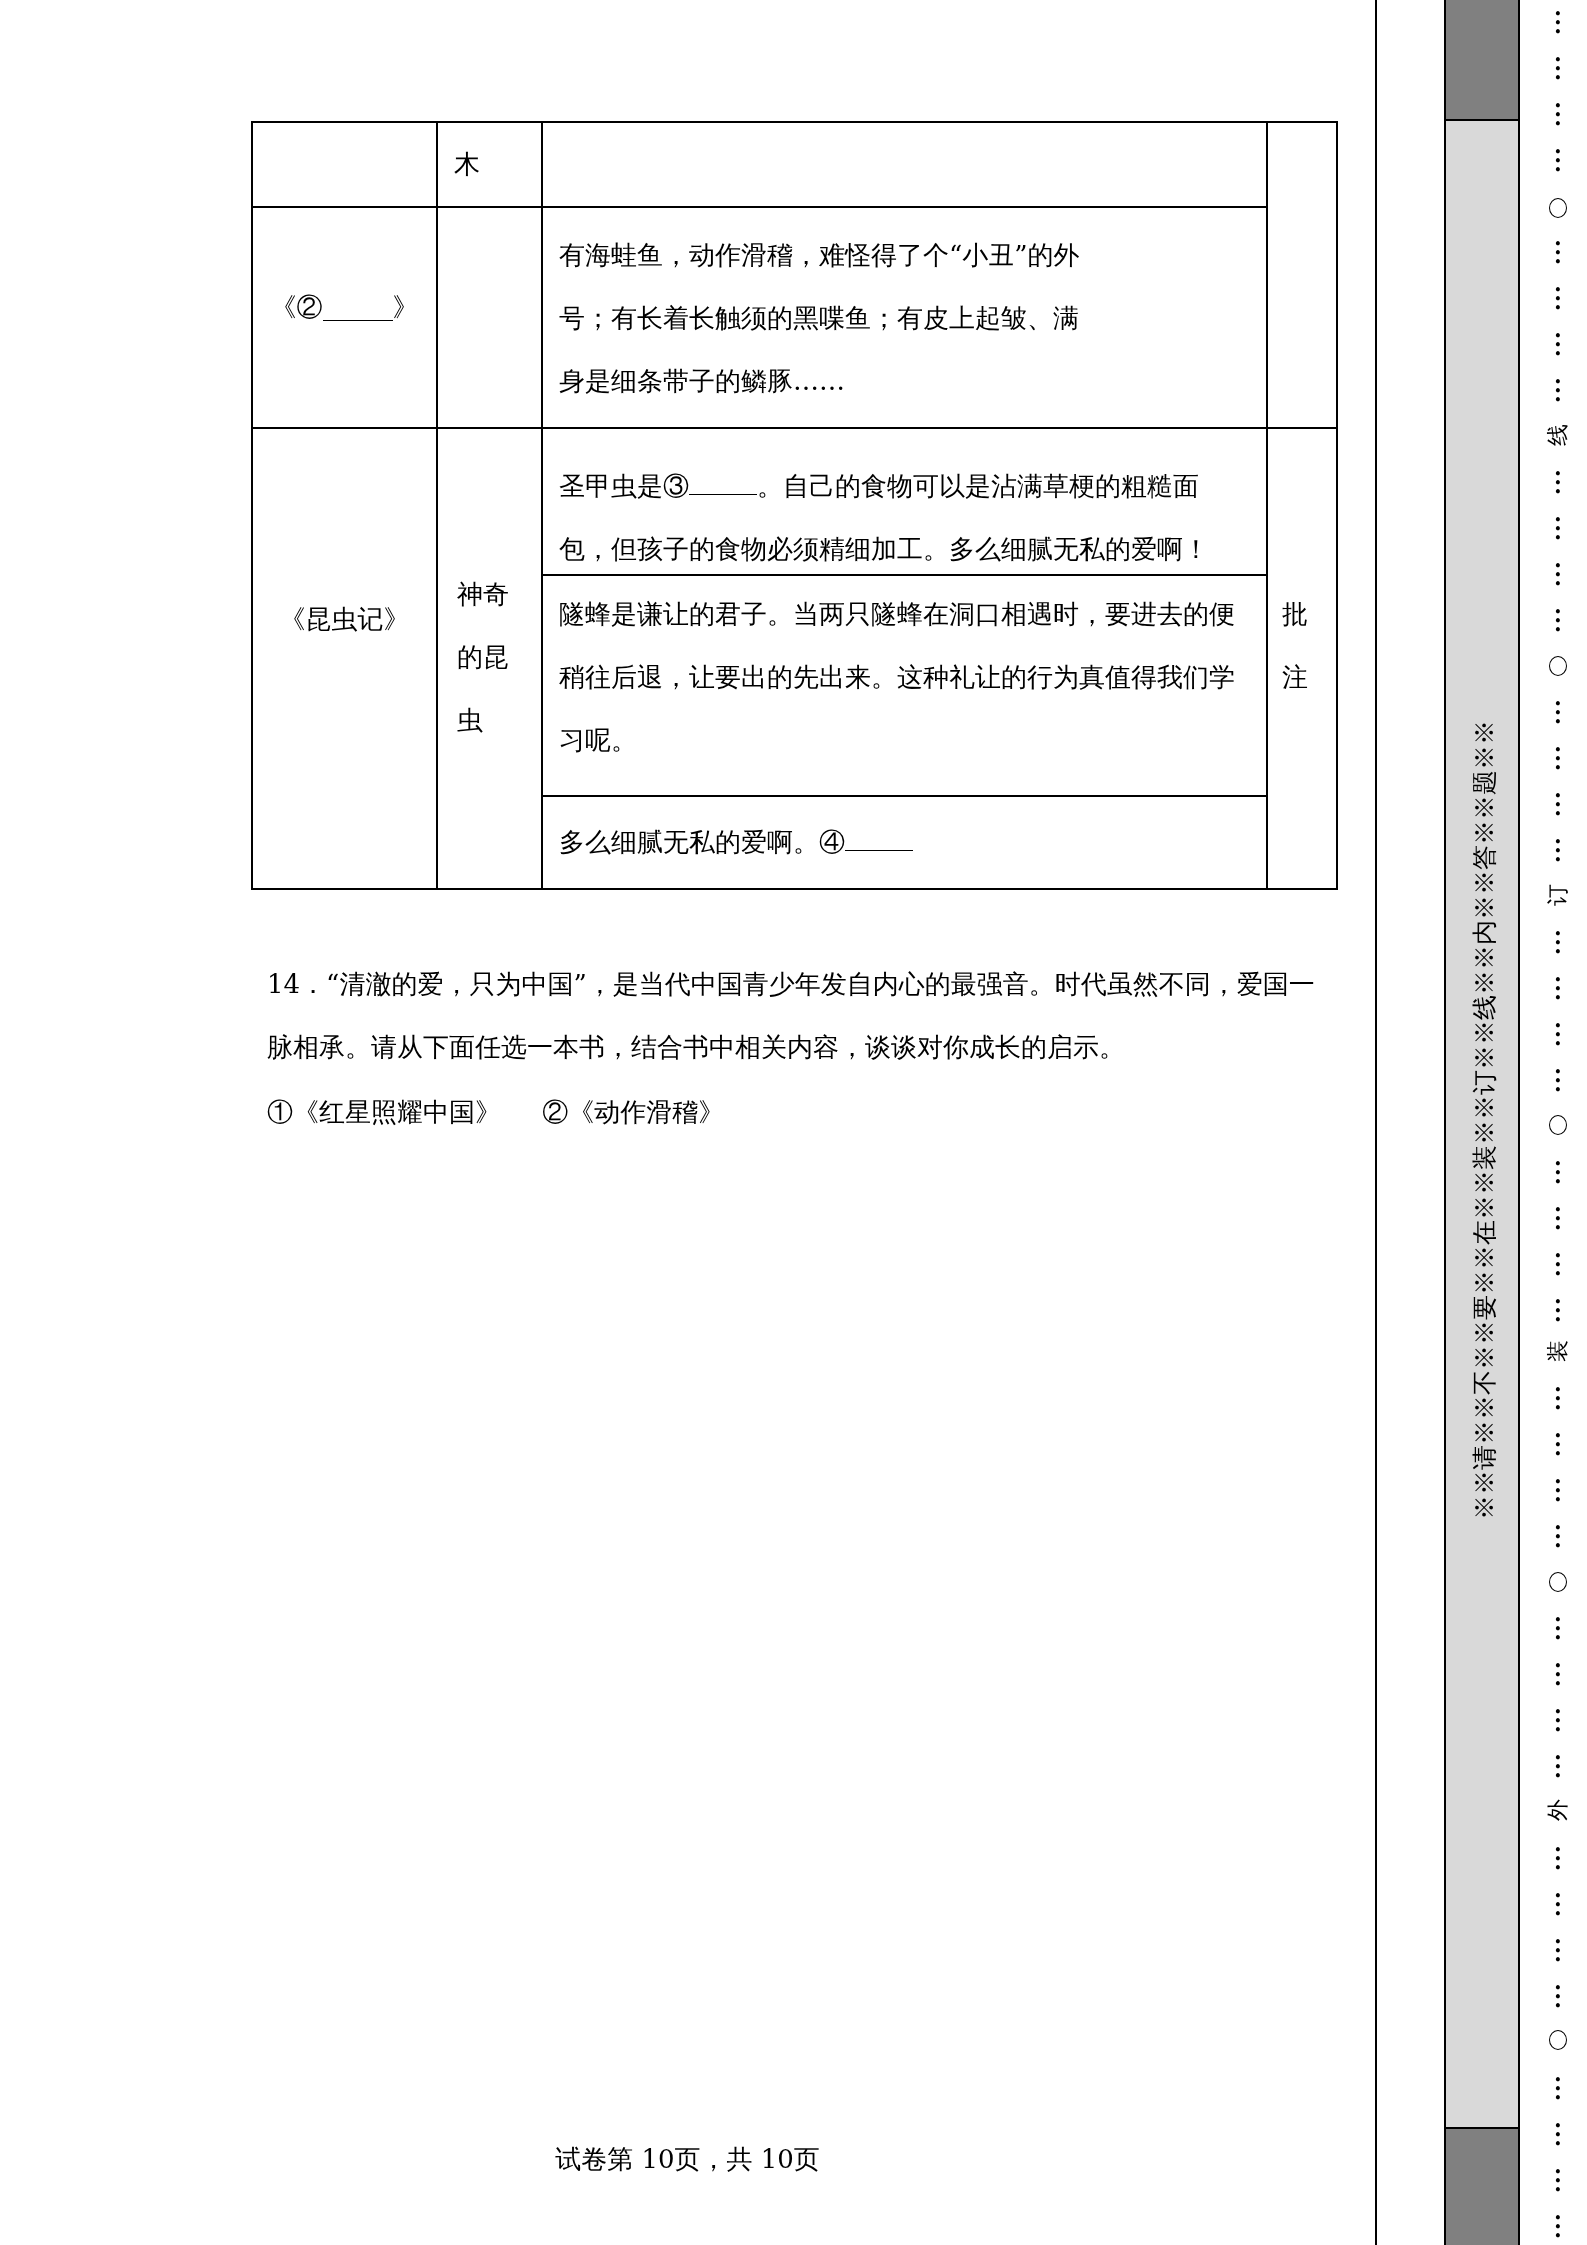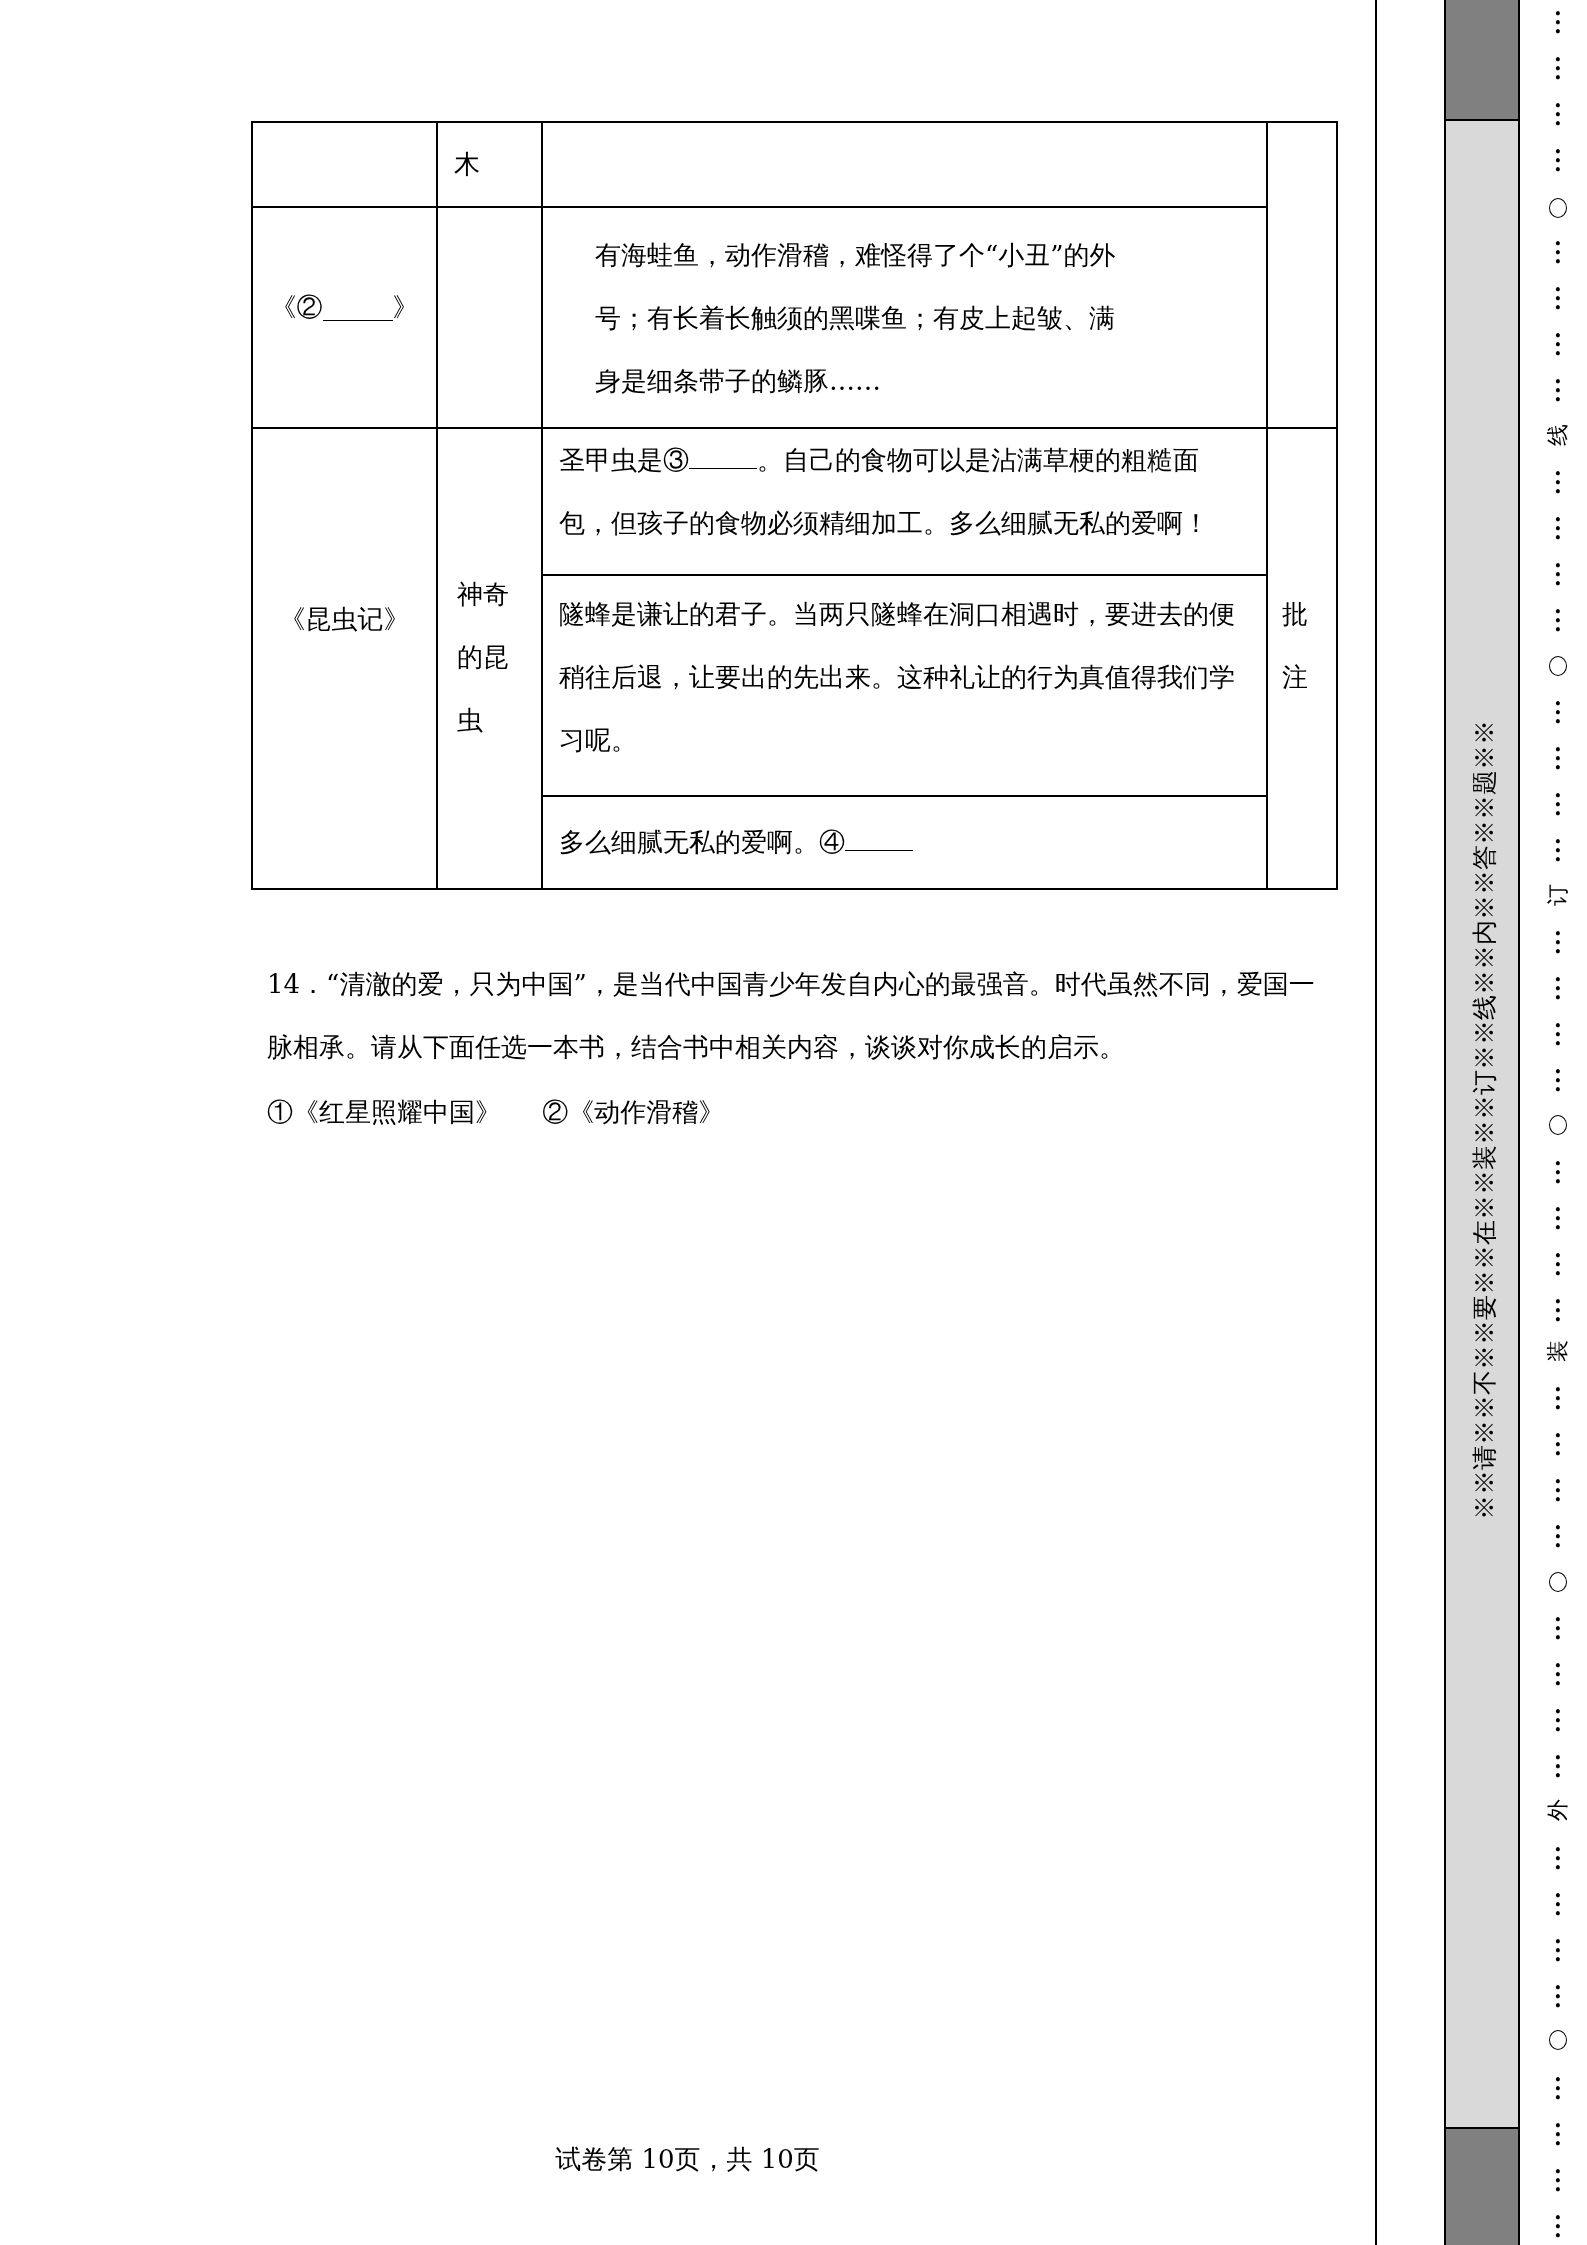--- a/index.html
+++ b/index.html
@@ -54,35 +54,35 @@
 
   <div class="cell center-v" style="left:185px; top:0; width:103px; height:83px;">
     <span class="pad">木</span>
   </div>
 
   <div class="cell center-v" style="left:0; top:85px; width:183px; height:219px; justify-content:center; padding-bottom:20px;">
     <span>《②</span>
       <span class="blank" style="width:70px;"></span>
       <span>》</span>
   </div>
-  <div class="cell" style="left:290px; top:101px; width:576px;margin-left:36px;">
+  <div class="cell" style="left:290px; top:101px; width:576px;">
     <div class="pad">有海蛙鱼，动作滑稽，难怪得了个“小丑”的外号；有长着长触须的黑喋鱼；有皮上起皱、满身是细条带子的鳞豚……</div>
   </div>
 
   <div class="cell center-v" style="left:0; top:306px; width:183px; height:381px; justify-content:center;">
     <span>《昆虫记》</span>
   </div>
   <div class="cell" style="left:190px; top:440px; width:98px;">
     <div class="pad" style="padding-left:14px;">
       <div>神奇</div>
       <div>的昆</div>
       <div>虫</div>
     </div>
   </div>
-  <div class="cell" style="left:290px; top:306px; width:723px;">
+  <div class="cell" style="left:290px; top:332px; width:723px;">
     <div class="pad"><span>圣甲虫是③</span><span class="blank"></span><span>。自己的食物可以是沾满草梗的粗糙面包，但孩子的食物必须精细加工。多么细腻无私的爱啊！</span></div>
   </div>
   <div class="cell" style="left:290px; top:460px; width:723px;">
     <div class="pad">隧蜂是谦让的君子。当两只隧蜂在洞口相遇时，要进去的便稍往后退，让要出的先出来。这种礼让的行为真值得我们学习呢。</div>
   </div>
   <div class="cell center-v" style="left:290px; top:674px; width:723px; height:91px;">
     <div class="pad"><span>多么细腻无私的爱啊。④</span><span class="blank"></span></div>
   </div>
   <div class="cell" style="left:1015px; top:460px; width:68px;">
     <div style="padding-left:14px;">

